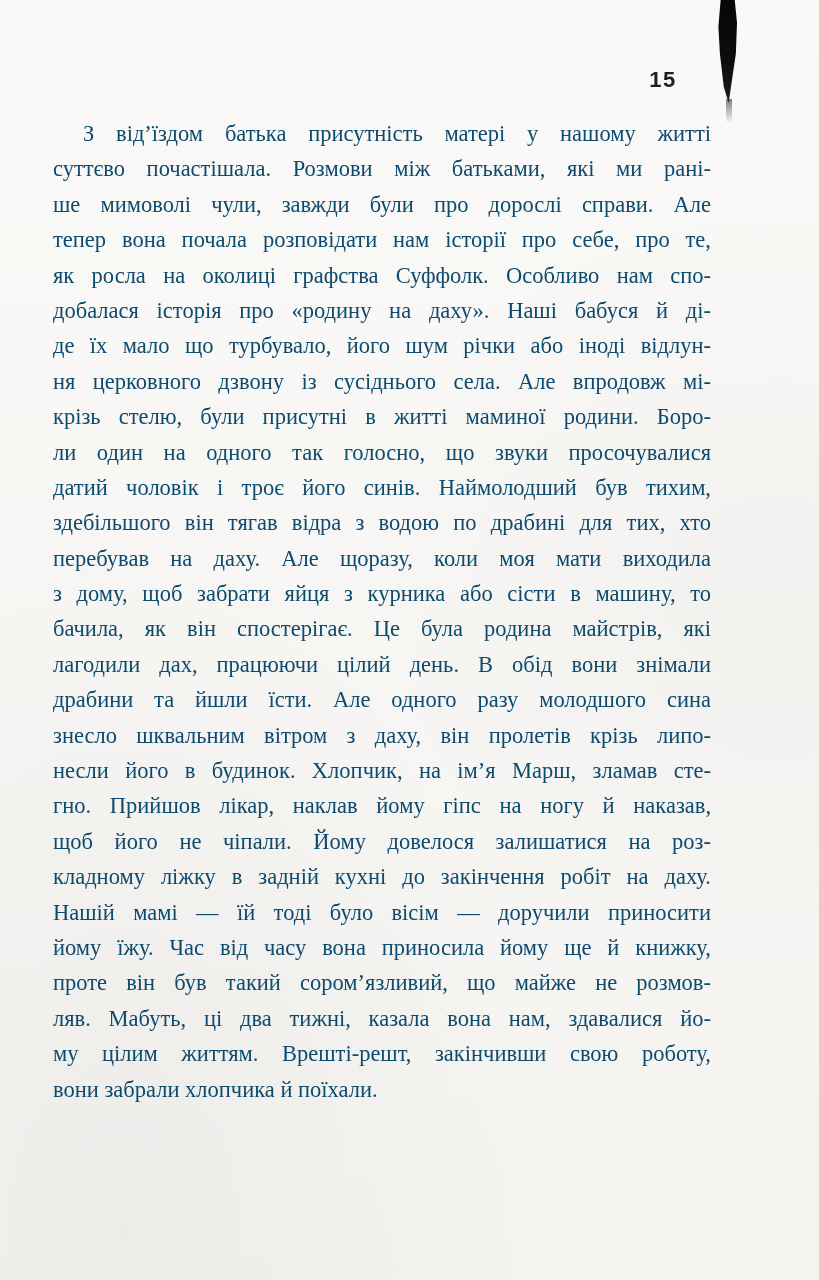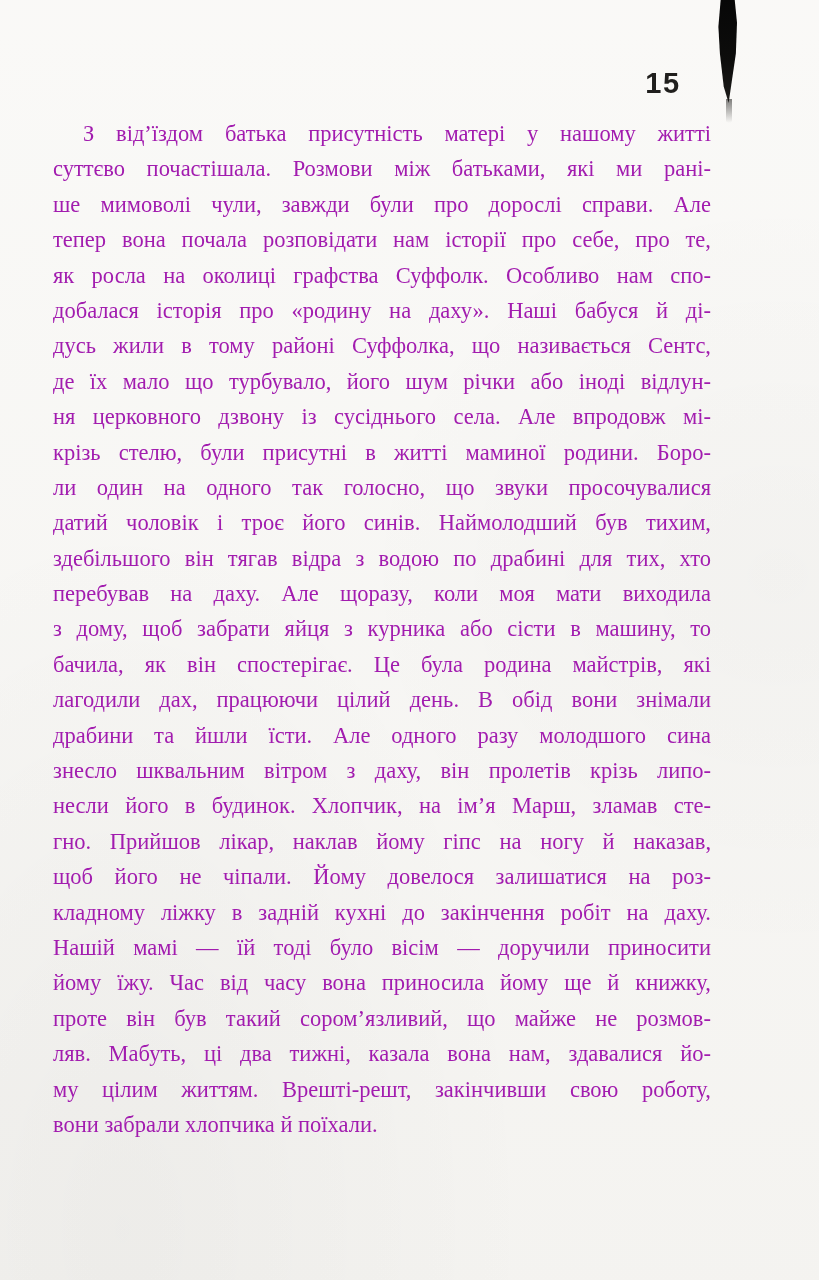--- a/index.html
+++ b/index.html
@@ -25,21 +25,21 @@
     pointer-events: none;
   }
 
   .page-number {
     position: absolute;
     left: 645px;
     top: 67px;
     width: 36px;
     text-align: center;
     font-family: "Liberation Sans", sans-serif;
-    font-size: 29px;
+    font-size: 22px;
     font-weight: 700;
     letter-spacing: 1.5px;
     color: #201f1d;
   }
 
   
   .binding-mark {
     position: absolute;
     left: 718px;
     top: 0;
@@ -62,21 +62,21 @@
     position: absolute;
     left: 53px;
     top: 116px;
     width: 658px;
   }
   .line {
     margin: 0;
     height: 35.4px;
     line-height: 35.4px;
     font-size: 22.5px;
-    color: #a21caf;
+    color: #0c4a6e;
     text-align: justify;
     text-align-last: justify;
     overflow: hidden;
     white-space: normal;
   }
   .line:first-child { text-indent: 30px; }
   .line:last-child  { text-align-last: left; }
 </style>
 </head>
 <body>
@@ -88,21 +88,20 @@
 
   <div class="page-number">15</div>
 
   <div class="text-block">
       <p class="line">З від’їздом батька присутність матері у нашому житті</p>
       <p class="line">суттєво почастішала. Розмови між батьками, які ми рані-</p>
       <p class="line">ше мимоволі чули, завжди були про дорослі справи. Але</p>
       <p class="line">тепер вона почала розповідати нам історії про себе, про те,</p>
       <p class="line">як росла на околиці графства Суффолк. Особливо нам спо-</p>
       <p class="line">добалася історія про «родину на даху». Наші бабуся й ді-</p>
-      <p class="line">дусь жили в тому районі Суффолка, що називається Сентс,</p>
       <p class="line">де їх мало що турбувало, його шум річки або іноді відлун-</p>
       <p class="line">ня церковного дзвону із сусіднього села. Але впродовж мі-</p>
       <p class="line">крізь стелю, були присутні в житті маминої родини. Боро-</p>
       <p class="line">ли один на одного так голосно, що звуки просочувалися</p>
       <p class="line">датий чоловік і троє його синів. Наймолодший був тихим,</p>
       <p class="line">здебільшого він тягав відра з водою по драбині для тих, хто</p>
       <p class="line">перебував на даху. Але щоразу, коли моя мати виходила</p>
       <p class="line">з дому, щоб забрати яйця з курника або сісти в машину, то</p>
       <p class="line">бачила, як він спостерігає. Це була родина майстрів, які</p>
       <p class="line">лагодили дах, працюючи цілий день. В обід вони знімали</p>

